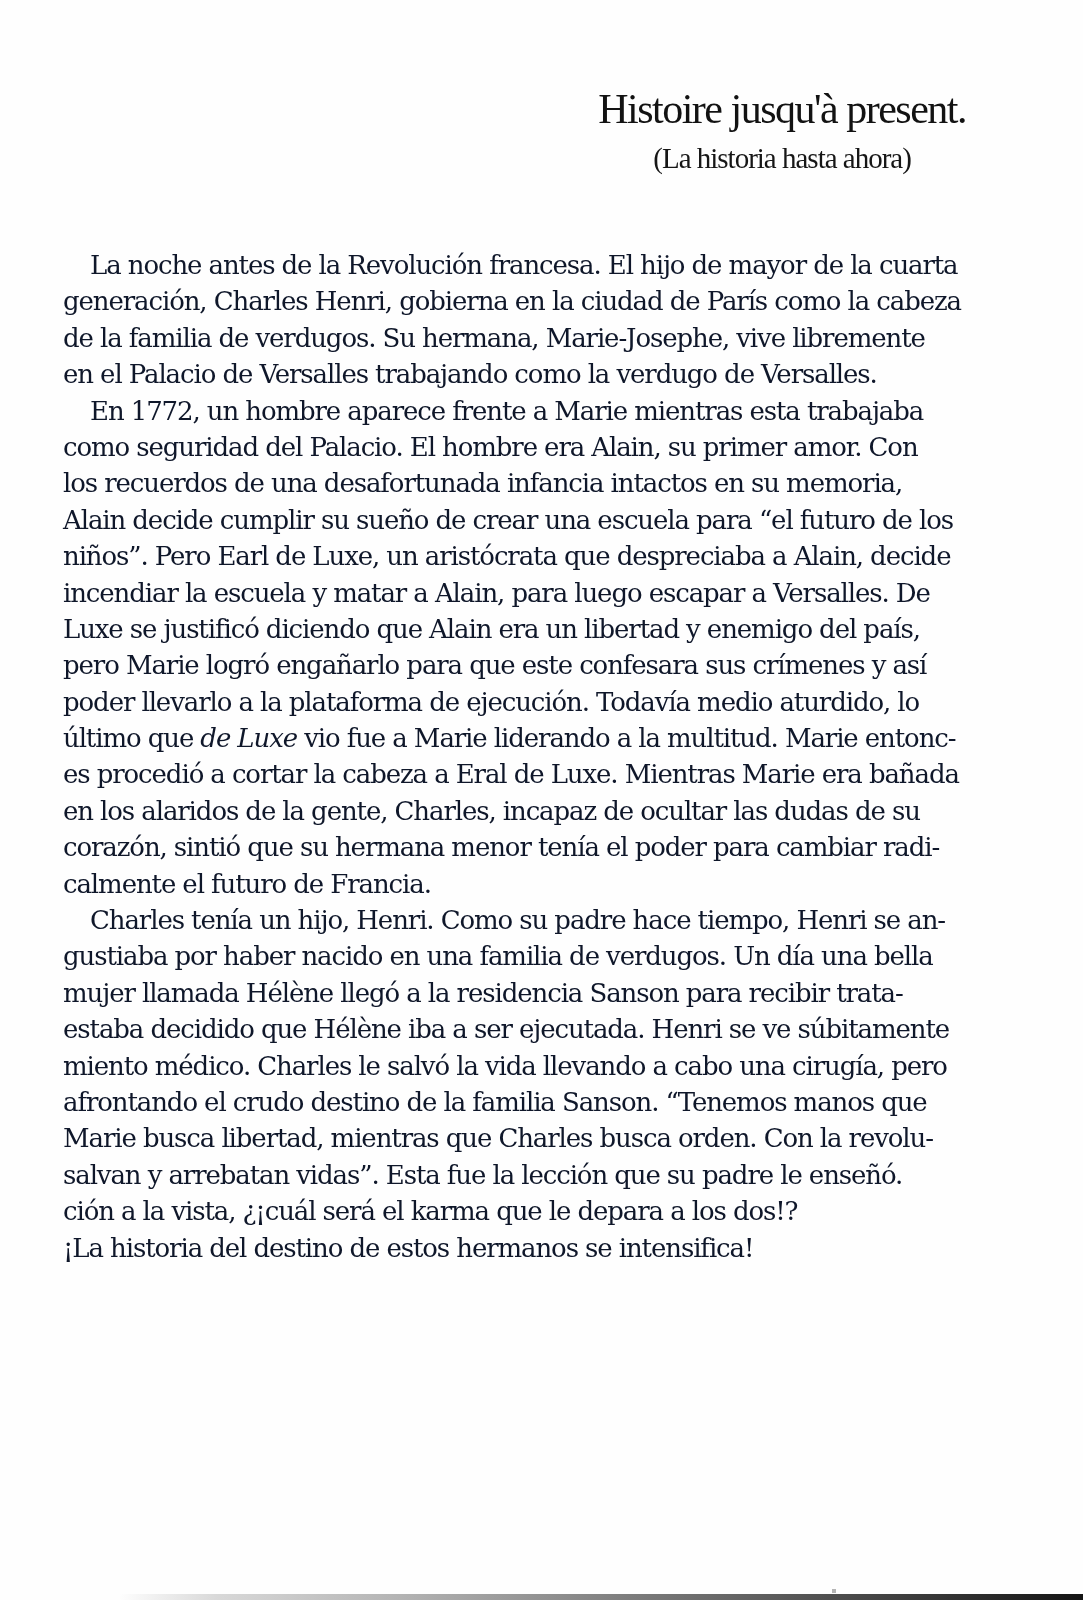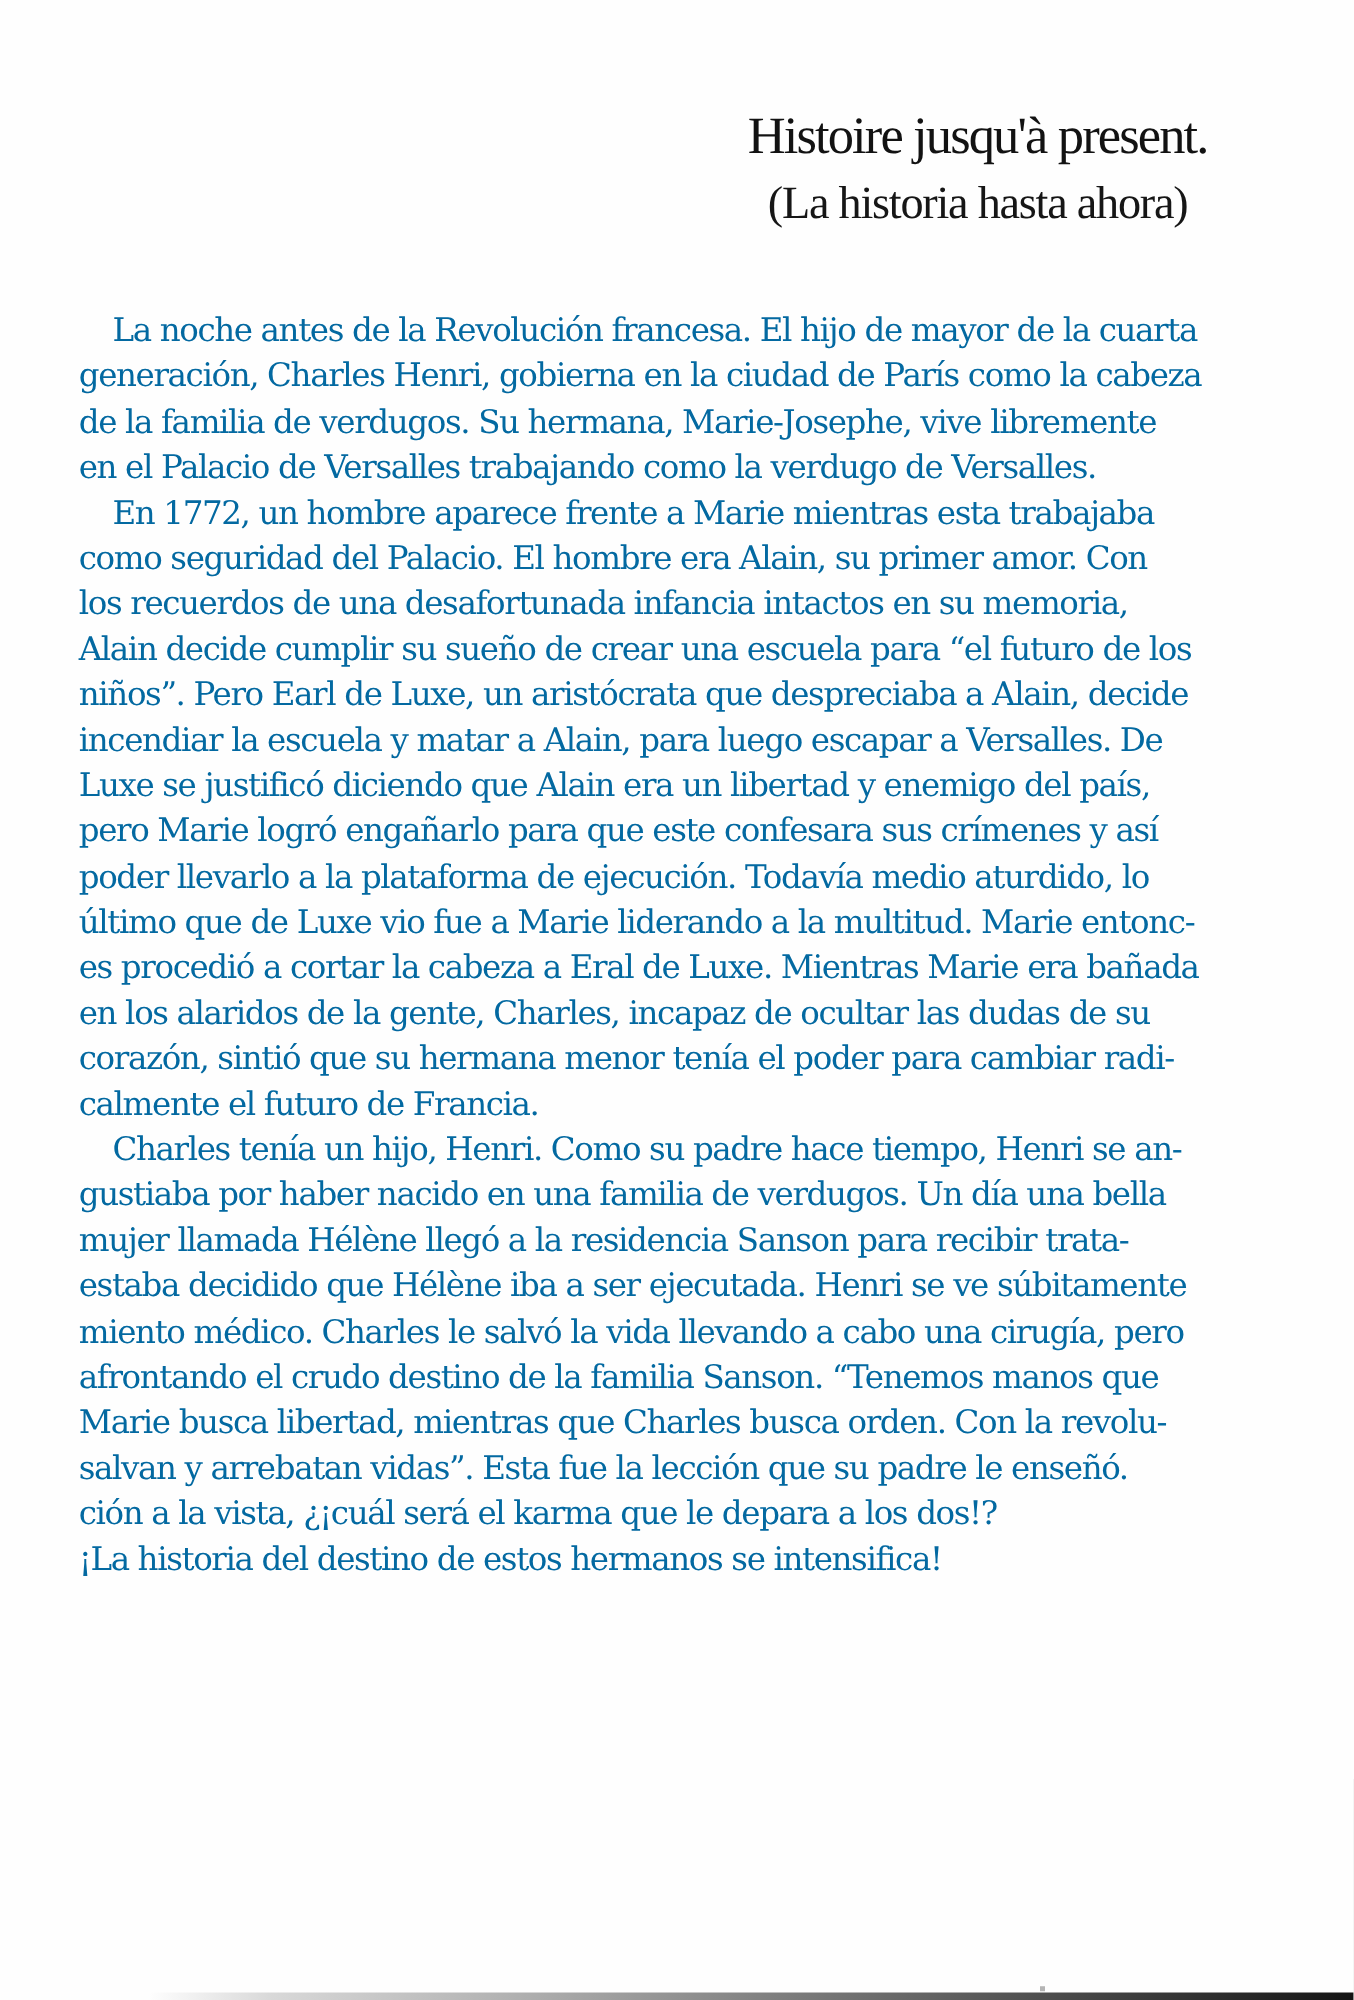--- a/index.html
+++ b/index.html
@@ -24,48 +24,49 @@
   .page-title {
     font-family: "Liberation Serif", serif;
     font-size: 42px;
     line-height: 1.1;
     letter-spacing: -1.5px;
     color: #121212;
     white-space: pre;
   }
   .page-subtitle {
     font-family: "Liberation Serif", serif;
-    font-size: 37px;
+    font-size: 29px;
     line-height: 1.2;
     letter-spacing: -1px;
     margin-top: 9px;
     color: #161616;
     white-space: pre;
   }
   .story-body {
     position: absolute;
     left: 63px;
     top: 247px;
     width: 958px;
     font-family: "DejaVu Serif", serif;
     font-size: 26px;
     letter-spacing: -1.1px;
-    color: #0369a1;
+    color: #0f172a;
   }
   .text-block + .text-block {
   }
   .line {
     height: 36.4px;
     line-height: 36.4px;
     white-space: pre;
   }
   .line.first {
     padding-left: 27px;
   }
   .italic {
+    font-style: italic;
   }
   .scan-edge {
     position: absolute;
     left: 0;
     right: 0;
     bottom: 0;
     height: 6px;
     background: linear-gradient(to right,
       rgba(100,100,100,0) 0%,
       rgba(100,100,100,0) 11%,

